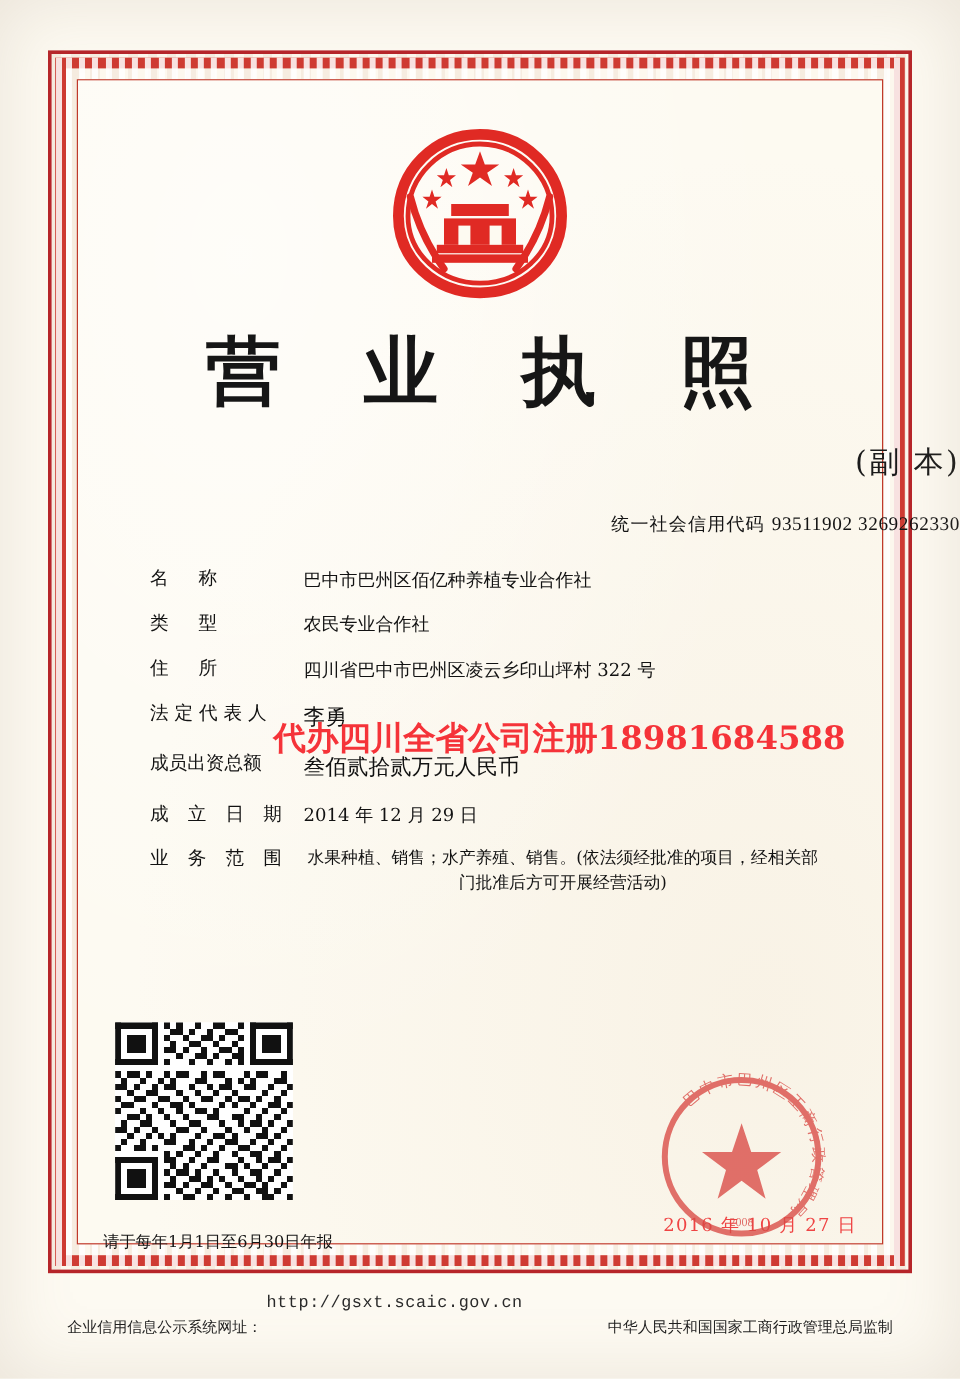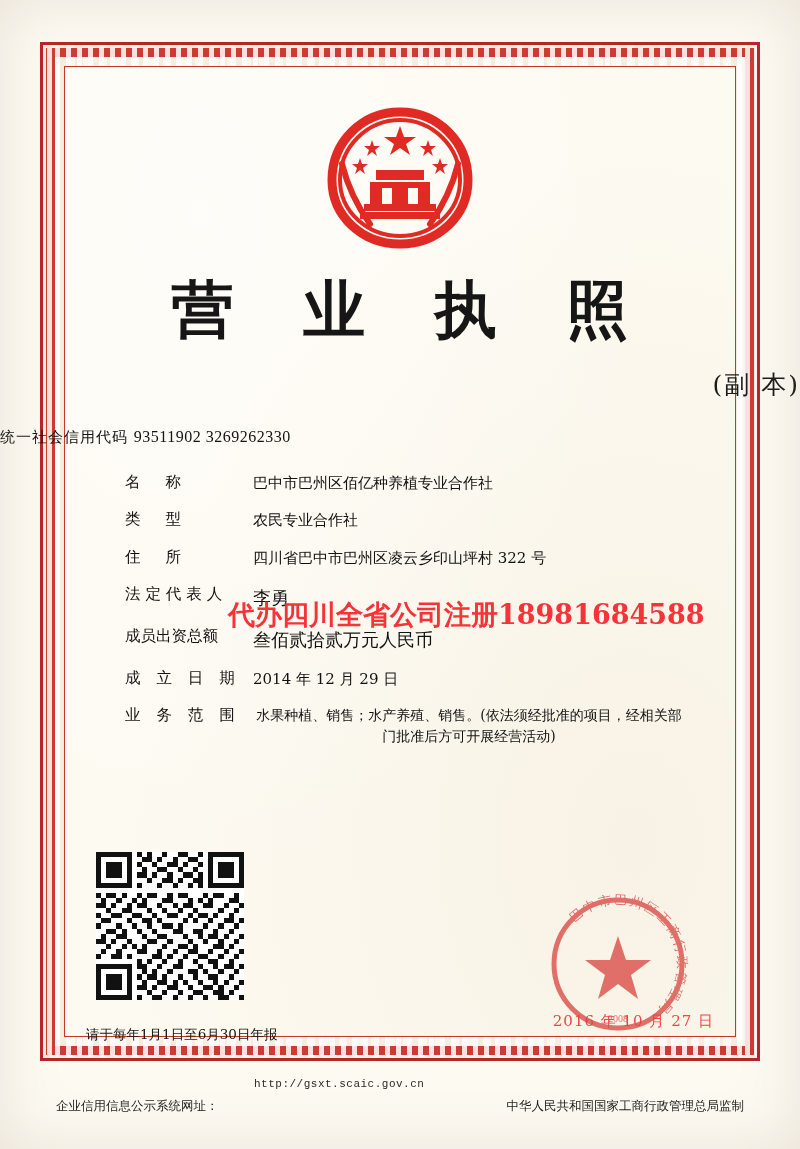--- a/index.html
+++ b/index.html
@@ -79,21 +79,21 @@
     left:0;right:0;top:368px;
     text-align:right;
     font-family:"DejaVu Serif", serif;
     font-size:25px;
     color:#1b1b1b;
     letter-spacing:2px;
   }
   .credit-code{
     position:absolute;
     left:0;right:0;top:428px;
-    text-align:left;
+    text-align:right;
     font-size:15px;
     color:#141414;
     letter-spacing:1px;
     font-family:"DejaVu Serif", serif;
   }
   .credit-code .num{
     letter-spacing:0.5px;
     font-family:"Liberation Serif", serif;
     font-size:16px;
   }
@@ -187,24 +187,23 @@
     left:538px;top:884px;
     width:160px;height:160px;
     opacity:.78;
   }
 
   
   .footer-url{
     position:absolute;
     left:222px;top:1078px;
     font-family:"Liberation Mono", monospace;
-    font-size:11px;
+    font-size:14px;
     color:#2a2a2a;
     letter-spacing:.5px;
-    margin-left:32px;
   }
   .footer-left{
     position:absolute;
     left:56px;top:1098px;
     font-size:12.5px;
     color:#1e1e1e;
     font-family:"DejaVu Serif", serif;
   }
   .footer-right{
     position:absolute;

